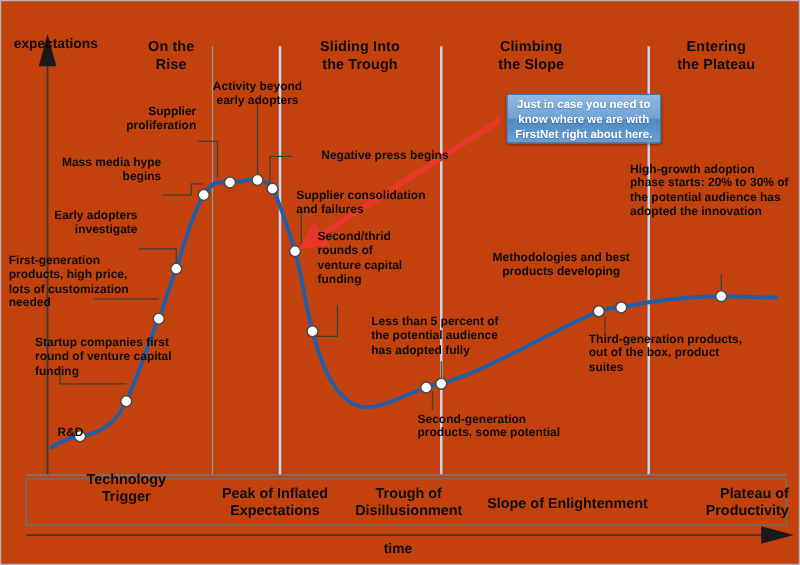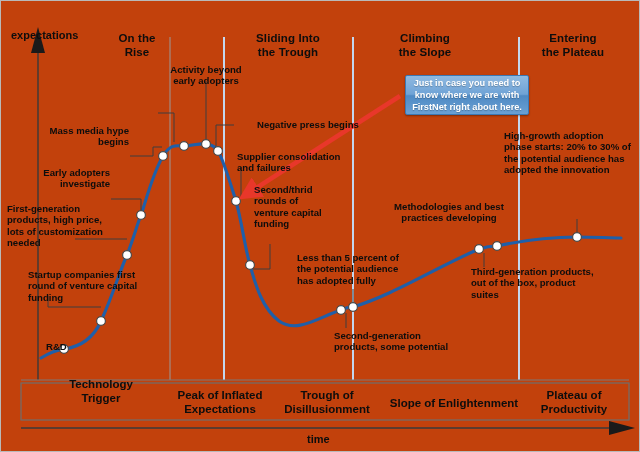--- a/index.html
+++ b/index.html
@@ -154,20 +154,23 @@
   </div>
 
   <div class="lbl ann r" style="left:17px;top:166px;width:92px;">
     <div>Early adopters investigate</div>
   </div>
 
   <div class="lbl ann r" style="left:40px;top:124px;width:88px;">
     <div>Mass media hype begins</div>
   </div>
 
+  <div class="lbl ann r" style="left:72px;top:83px;width:84px;">
+    <div>Supplier proliferation</div>
+  </div>
 
   <div class="lbl ann c" style="left:161px;top:63px;width:88px;">
     <div>Activity beyond early adopters</div>
   </div>
 
   <div class="lbl ann" style="left:236px;top:118px;width:110px;padding-left:20px;">Negative press begins</div>
 
   <div class="lbl ann" style="left:236px;top:150px;width:110px;">
     <div>Supplier consolidation and failures</div>
   </div>
@@ -178,21 +181,21 @@
 
   <div class="lbl ann" style="left:296px;top:251px;width:110px;">
     <div>Less than 5 percent of the potential audience has adopted fully</div>
   </div>
 
   <div class="lbl ann" style="left:333px;top:329px;width:122px;">
     <div>Second-generation products, some potential</div>
   </div>
 
   <div class="lbl ann c" style="left:388px;top:200px;width:120px;">
-    <div>Methodologies and best practices developing</div>
+    <div>Methodologies and best products developing</div>
   </div>
 
   <div class="lbl ann" style="left:470px;top:265px;width:130px;">
     <div>Third-generation products, out of the box, product suites</div>
   </div>
 
   <div class="lbl ann" style="left:503px;top:129px;width:128px;">
     <div>High-growth adoption phase starts: 20% to 30% of the potential audience has adopted the innovation</div>
   </div>
 
@@ -212,18 +215,18 @@
     <div>Peak of Inflated</div>
     <div>Expectations</div>
   </div>
   <div class="band-lbl" style="left:256px;top:388px;width:140px;">
     <div>Trough of</div>
     <div>Disillusionment</div>
   </div>
   <div class="band-lbl" style="left:370px;top:396px;width:166px;">
     <div>Slope of Enlightenment</div>
   </div>
-  <div class="band-lbl" style="left:516px;top:388px;width:114px;">
+  <div class="band-lbl" style="left:516px;top:388px;width:114px;text-align:right;">
     <div>Plateau of</div>
     <div>Productivity</div>
   </div>
 
 </div>
 
 </body></html>

